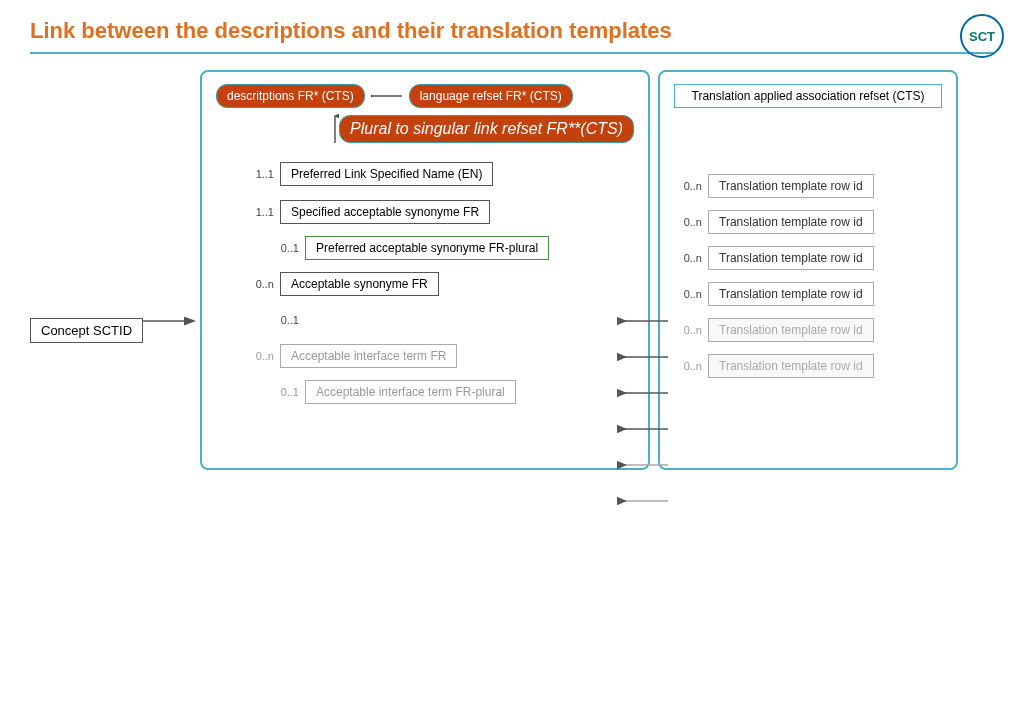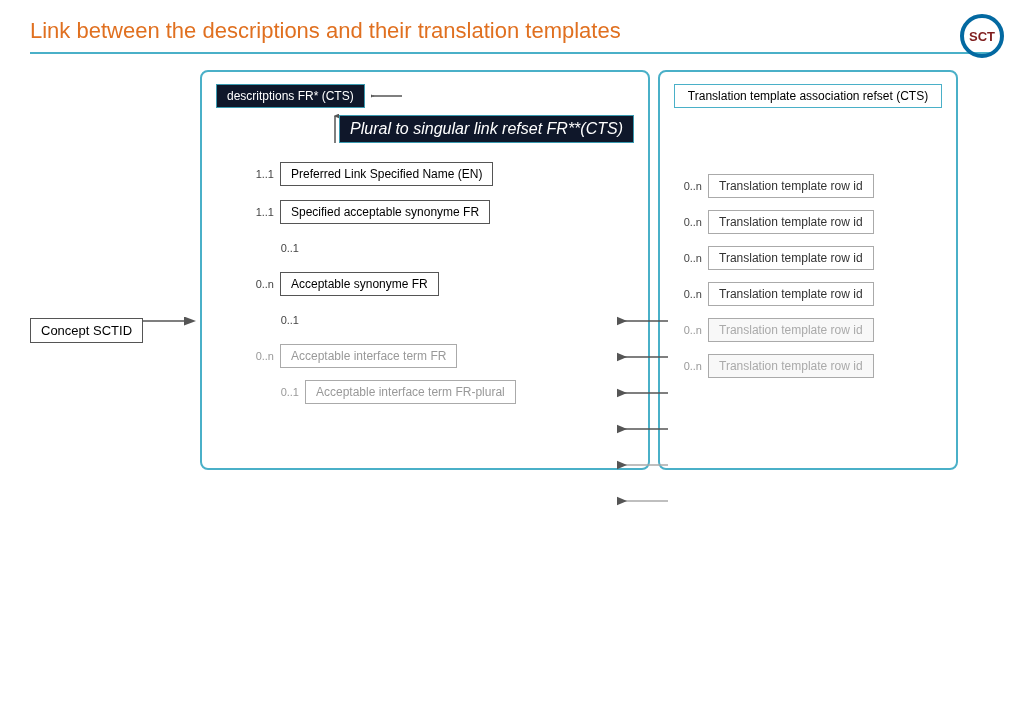--- a/index.html
+++ b/index.html
@@ -16,59 +16,60 @@
       width: 1024px;
       height: 709px;
       padding: 18px 30px 20px 30px;
       position: relative;
     }
 
     
     .page-title {
       color: #e07020;
       font-size: 22px;
-      font-weight: 400;
+      font-weight: 700;
       margin-bottom: 8px;
     }
     .title-underline {
       border: none;
       border-top: 2px solid #4ab0c8;
       margin-bottom: 16px;
     }
 
     
     .sct-logo {
       position: absolute;
       top: 14px;
       right: 20px;
-      border: 4px solid #0369a1;
+      border: 2px solid #0369a1;
       border-radius: 50%;
       width: 44px;
       height: 44px;
       display: flex;
       align-items: center;
       justify-content: center;
       font-size: 13px;
       font-weight: bold;
-      color: #7f1d1d;
+      color: #0f766e;
     }
 
     
     .box {
       border: 1.5px solid #555;
       padding: 4px 10px;
       font-size: 12px;
       background: #fff;
       display: inline-block;
       white-space: nowrap;
     }
     .box-blue {
-      background: #0f172a;
+      background: #c2410c;
       color: #fff;
       border-color: #3a9ab0;
+      border-radius: 11px;
     }
     .box-green {
       border-color: #4a8a4a;
     }
     .box-gray {
       border-color: #aaa;
       color: #999;
     }
     .box-right {
       border-color: #aaa;
@@ -127,20 +128,21 @@
           <div class="box box-blue" style="font-size:12px;">descritptions FR* (CTS)</div>
 
           <svg width="32" height="14">
             <defs>
               <marker id="arr2" markerWidth="7" markerHeight="7" refX="1" refY="3" orient="auto">
                 <path d="M7,0 L7,6 L0,3 z" fill="#555"></path>
               </marker>
             </defs>
             <line x1="31" y1="7" x2="2" y2="7" stroke="#555" stroke-width="1.5" marker-end="url(#arr2)"></line>
           </svg>
+          <div class="box box-blue" style="font-size:12px;">language refset FR* (CTS)</div>
         </div>
 
         <div style="margin-left:110px; margin-bottom:18px; display:flex; align-items:center;">
 
           <svg width="18" height="30" style="margin-right:0;">
             <defs>
               <marker id="arr3" markerWidth="7" markerHeight="7" refX="3" refY="1" orient="auto">
                 <path d="M0,7 L6,7 L3,0 z" fill="#555"></path>
               </marker>
             </defs>
@@ -156,20 +158,21 @@
             <div class="box" style="font-size:12px;">Preferred Link Specified Name (EN)</div>
           </div>
 
           <div style="display:flex; align-items:center; margin-bottom:0; margin-left:30px; height:36px;">
             <span style="font-size:11px; color:#444; min-width:28px; text-align:right; margin-right:6px;">1..1</span>
             <div class="box" style="font-size:12px;">Specified acceptable synonyme FR</div>
           </div>
 
           <div style="display:flex; align-items:center; margin-bottom:0; margin-left:55px; height:36px;">
             <span style="font-size:11px; color:#444; min-width:28px; text-align:right; margin-right:6px;">0..1</span>
+            <div class="box box-green" style="font-size:12px;">Preferred acceptable synonyme FR-plural</div>
           </div>
 
           <div style="display:flex; align-items:center; margin-bottom:0; margin-left:30px; height:36px;">
             <span style="font-size:11px; color:#444; min-width:28px; text-align:right; margin-right:6px;">0..n</span>
             <div class="box" style="font-size:12px;">Acceptable synonyme FR</div>
           </div>
 
           <div style="display:flex; align-items:center; margin-bottom:0; margin-left:55px; height:36px;">
             <span style="font-size:11px; color:#444; min-width:28px; text-align:right; margin-right:6px;">0..1</span>
           </div>
@@ -185,21 +188,21 @@
           </div>
 
         </div>
       </div>
     </div>
 
     <div style="margin-left:8px; width:300px;">
       <div style="border:2px solid #4ab0c8; border-radius:8px; width:300px; min-height:400px; padding:12px 14px;">
 
         <div style="text-align:center; margin-bottom:60px;">
-          <div class="box" style="font-size:12px; display:block; text-align:center; border-color:#4ab0c8;">Translation template association refset (CTS)</div>
+          <div class="box" style="font-size:12px; display:block; text-align:center; border-color:#4ab0c8;">Translation applied association refset (CTS)</div>
         </div>
 
         <div style="display:flex; flex-direction:column;">
 
           <div style="display:flex; align-items:center; height:36px;">
             <span style="font-size:11px; color:#444; min-width:28px; text-align:right; margin-right:6px;">0..n</span>
             <div class="box box-right" style="font-size:12px;">Translation template row id</div>
           </div>
 
           <div style="display:flex; align-items:center; height:36px;">

